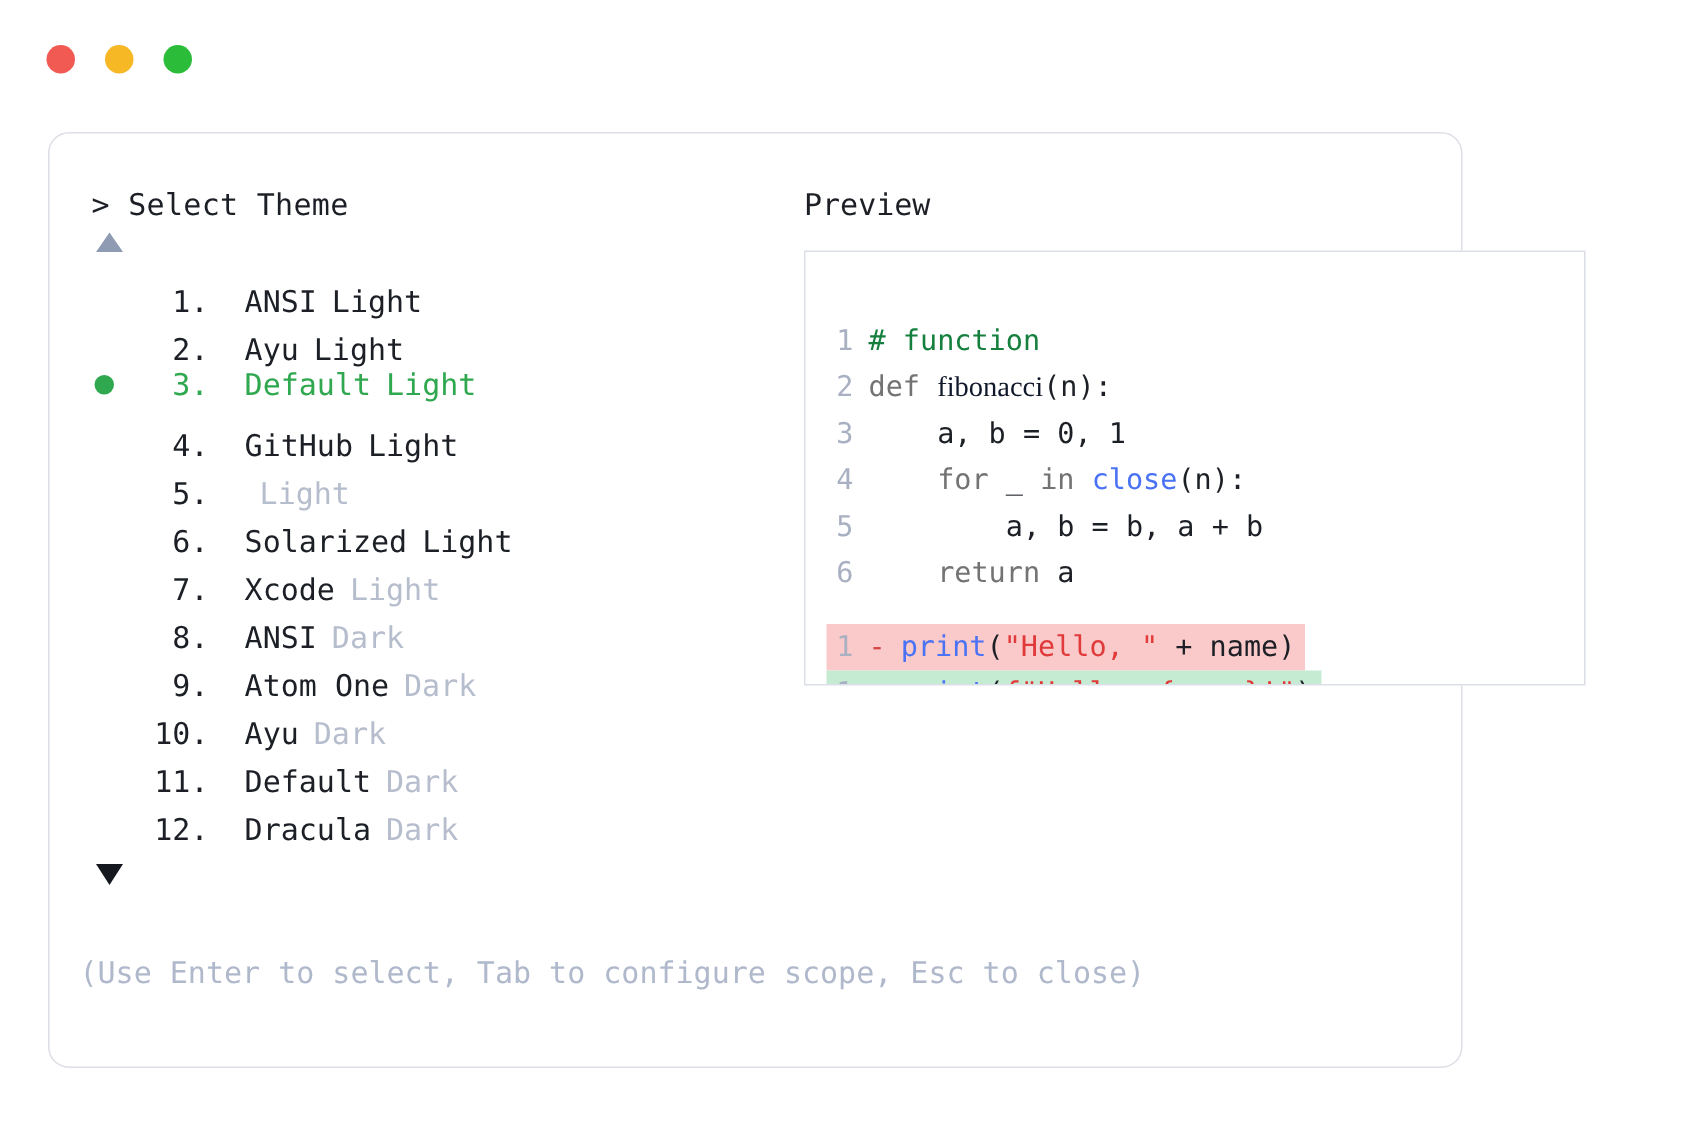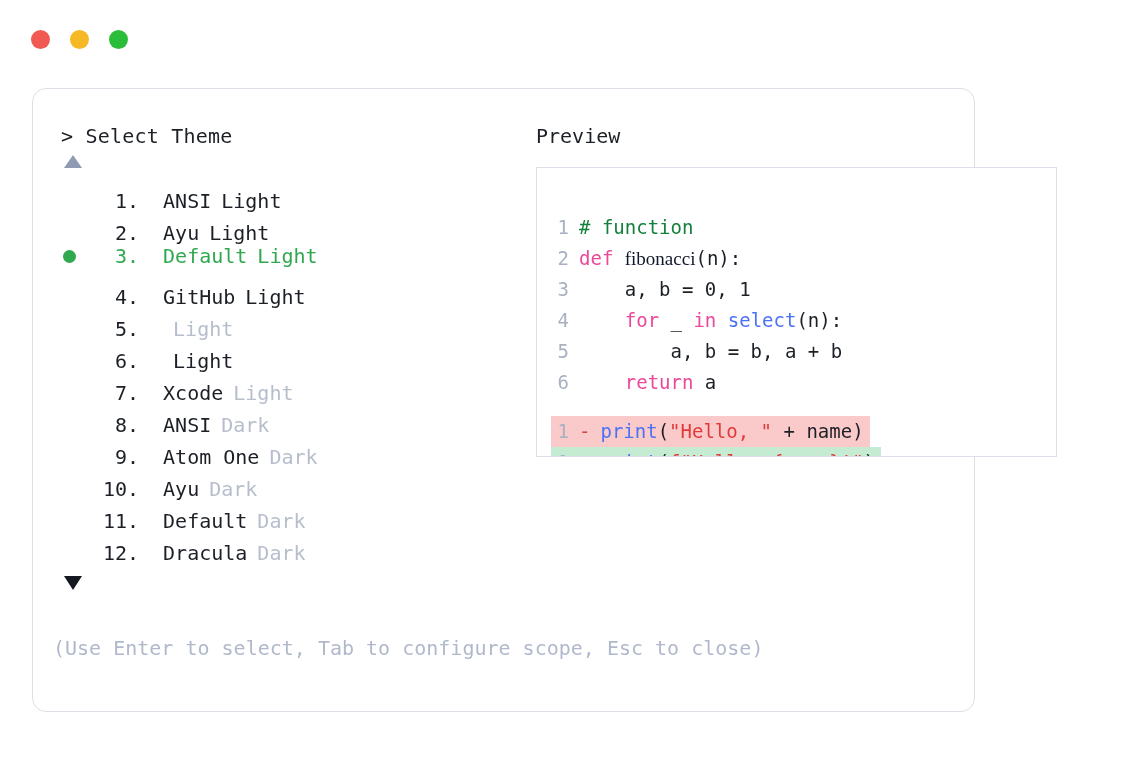--- a/index.html
+++ b/index.html
@@ -163,21 +163,21 @@
   }
   .ln {
     width: 18px;
     flex: 0 0 18px;
     text-align: right;
     color: #a8b0c2;
     padding-right: 10px;
   }
   .code-text { color: #1c2026; }
   .tok-comment { color: #15803d; }
-  .tok-keyword { color: #ec4899; margin-top: 24px; }
+  .tok-keyword { color: #737373; margin-top: 24px; }
   .tok-func    { color: #0f172a; font-family: Liberation Serif, serif; }
   .tok-builtin { color: #4a72f5; }
   .tok-string  { color: #e03a3a; }
   .tok-number  { color: #1c2026; }
   .tok-plain   { color: #1c2026; }
 
   #diff-block { margin-top: 18px; }
   .diff-line {
     display: flex;
     align-items: baseline;
@@ -218,40 +218,40 @@
 
   <div id="theme-column">
     <div class="prompt-line">&gt; Select Theme</div>
     <div id="scroll-up-arrow"></div>
     <ul id="theme-list">
         <li class="theme-row"><span class="row-marker"></span><span class="row-index">1.</span><span class="row-dot-sep"> </span><span class="row-name">ANSI</span><span class="row-variant">Light</span></li>
         <li class="theme-row"><span class="row-marker"></span><span class="row-index">2.</span><span class="row-dot-sep"> </span><span class="row-name">Ayu</span><span class="row-variant">Light</span></li>
         <li class="theme-row selected"><span class="row-marker"><span class="marker-dot"></span></span><span class="row-index">3.</span><span class="row-dot-sep"> </span><span class="row-name">Default</span><span class="row-variant">Light</span></li>
         <li class="theme-row"><span class="row-marker"></span><span class="row-index">4.</span><span class="row-dot-sep"> </span><span class="row-name">GitHub</span><span class="row-variant">Light</span></li>
         <li class="theme-row"><span class="row-marker"></span><span class="row-index">5.</span><span class="row-dot-sep"> </span><span class="row-variant muted">Light</span></li>
-        <li class="theme-row"><span class="row-marker"></span><span class="row-index">6.</span><span class="row-dot-sep"> </span><span class="row-variant">Light</span></li>
+        <li class="theme-row"><span class="row-marker"></span><span class="row-index">6.</span><span class="row-dot-sep"> </span><span class="row-name">Solarized</span><span class="row-variant">Light</span></li>
         <li class="theme-row"><span class="row-marker"></span><span class="row-index">7.</span><span class="row-dot-sep"> </span><span class="row-name">Xcode</span><span class="row-variant muted">Light</span></li>
         <li class="theme-row"><span class="row-marker"></span><span class="row-index">8.</span><span class="row-dot-sep"> </span><span class="row-name">ANSI</span><span class="row-variant muted">Dark</span></li>
         <li class="theme-row"><span class="row-marker"></span><span class="row-index">9.</span><span class="row-dot-sep"> </span><span class="row-name">Atom One</span><span class="row-variant muted">Dark</span></li>
         <li class="theme-row"><span class="row-marker"></span><span class="row-index">10.</span><span class="row-dot-sep"> </span><span class="row-name">Ayu</span><span class="row-variant muted">Dark</span></li>
         <li class="theme-row"><span class="row-marker"></span><span class="row-index">11.</span><span class="row-dot-sep"> </span><span class="row-name">Default</span><span class="row-variant muted">Dark</span></li>
         <li class="theme-row"><span class="row-marker"></span><span class="row-index">12.</span><span class="row-dot-sep"> </span><span class="row-name">Dracula</span><span class="row-variant muted">Dark</span></li>
       </ul>
     <div id="scroll-down-arrow"></div>
   </div>
 
   <div id="preview-column">
     <div id="preview-label">Preview</div>
     <div id="code-box">
       <div id="code-inner">
         <div id="code-lines">
             <div class="code-line"><span class="ln">1</span><span class="code-text"><span class="tok-comment"># function</span></span></div>
             <div class="code-line"><span class="ln">2</span><span class="code-text"><span class="tok-keyword">def </span><span class="tok-func">fibonacci</span><span class="tok-plain">(n):</span></span></div>
             <div class="code-line"><span class="ln">3</span><span class="code-text"><span class="tok-plain">    a, b = </span><span class="tok-number">0</span><span class="tok-plain">, </span><span class="tok-number">1</span></span></div>
-            <div class="code-line"><span class="ln">4</span><span class="code-text"><span class="tok-plain">    </span><span class="tok-keyword">for</span><span class="tok-plain"> _ </span><span class="tok-keyword">in</span><span class="tok-plain"> </span><span class="tok-builtin">select</span><span class="tok-plain">(n):</span></span></div>
+            <div class="code-line"><span class="ln">4</span><span class="code-text"><span class="tok-plain">    </span><span class="tok-keyword">for</span><span class="tok-plain"> _ </span><span class="tok-keyword">in</span><span class="tok-plain"> </span><span class="tok-builtin">close</span><span class="tok-plain">(n):</span></span></div>
             <div class="code-line"><span class="ln">5</span><span class="code-text"><span class="tok-plain">        a, b = b, a + b</span></span></div>
             <div class="code-line"><span class="ln">6</span><span class="code-text"><span class="tok-plain">    </span><span class="tok-keyword">return</span><span class="tok-plain"> a</span></span></div>
           </div>
         <div id="diff-block">
             <div class="diff-line removed"><span class="ln">1</span><span class="diff-sign">-</span><span class="code-text diff-tail"><span class="tok-builtin">print</span><span class="tok-plain">(</span><span class="tok-string">"Hello, "</span><span class="tok-plain"> + name)</span></span></div>
             <div class="diff-line added"><span class="ln">1</span><span class="diff-sign">+</span><span class="code-text diff-tail"><span class="tok-builtin">print</span><span class="tok-plain">(</span><span class="tok-string">f"Hello, {name}!"</span><span class="tok-plain">)</span></span></div>
           </div>
       </div>
     </div>
   </div>

